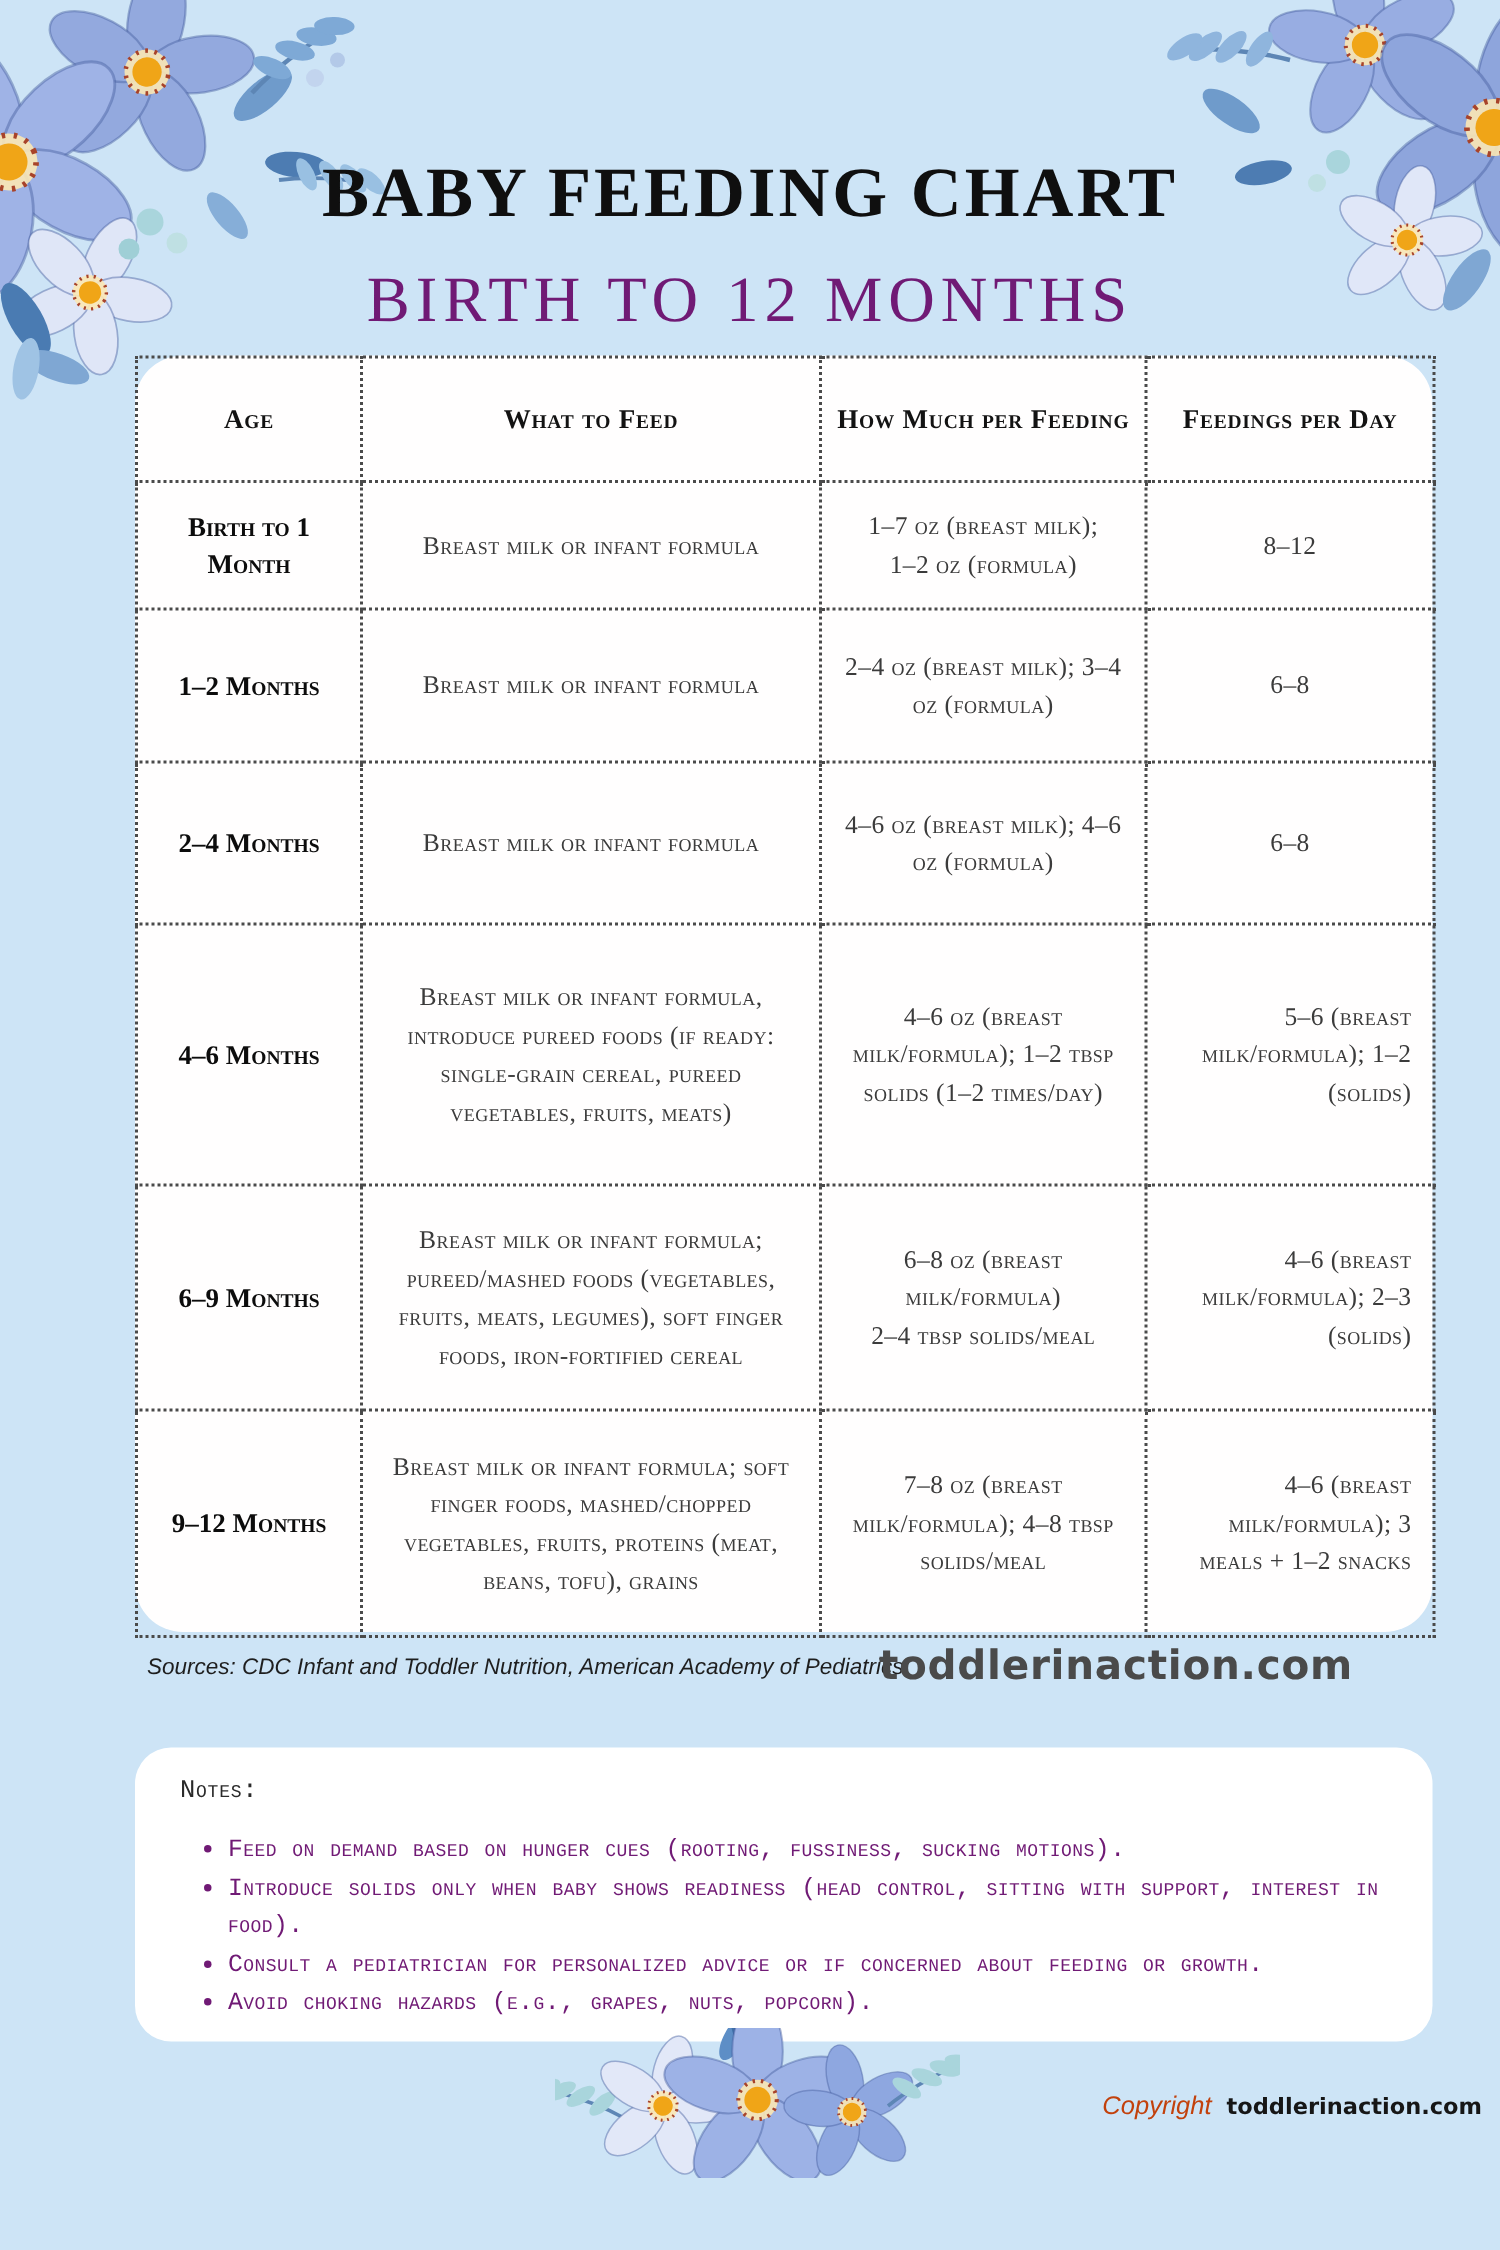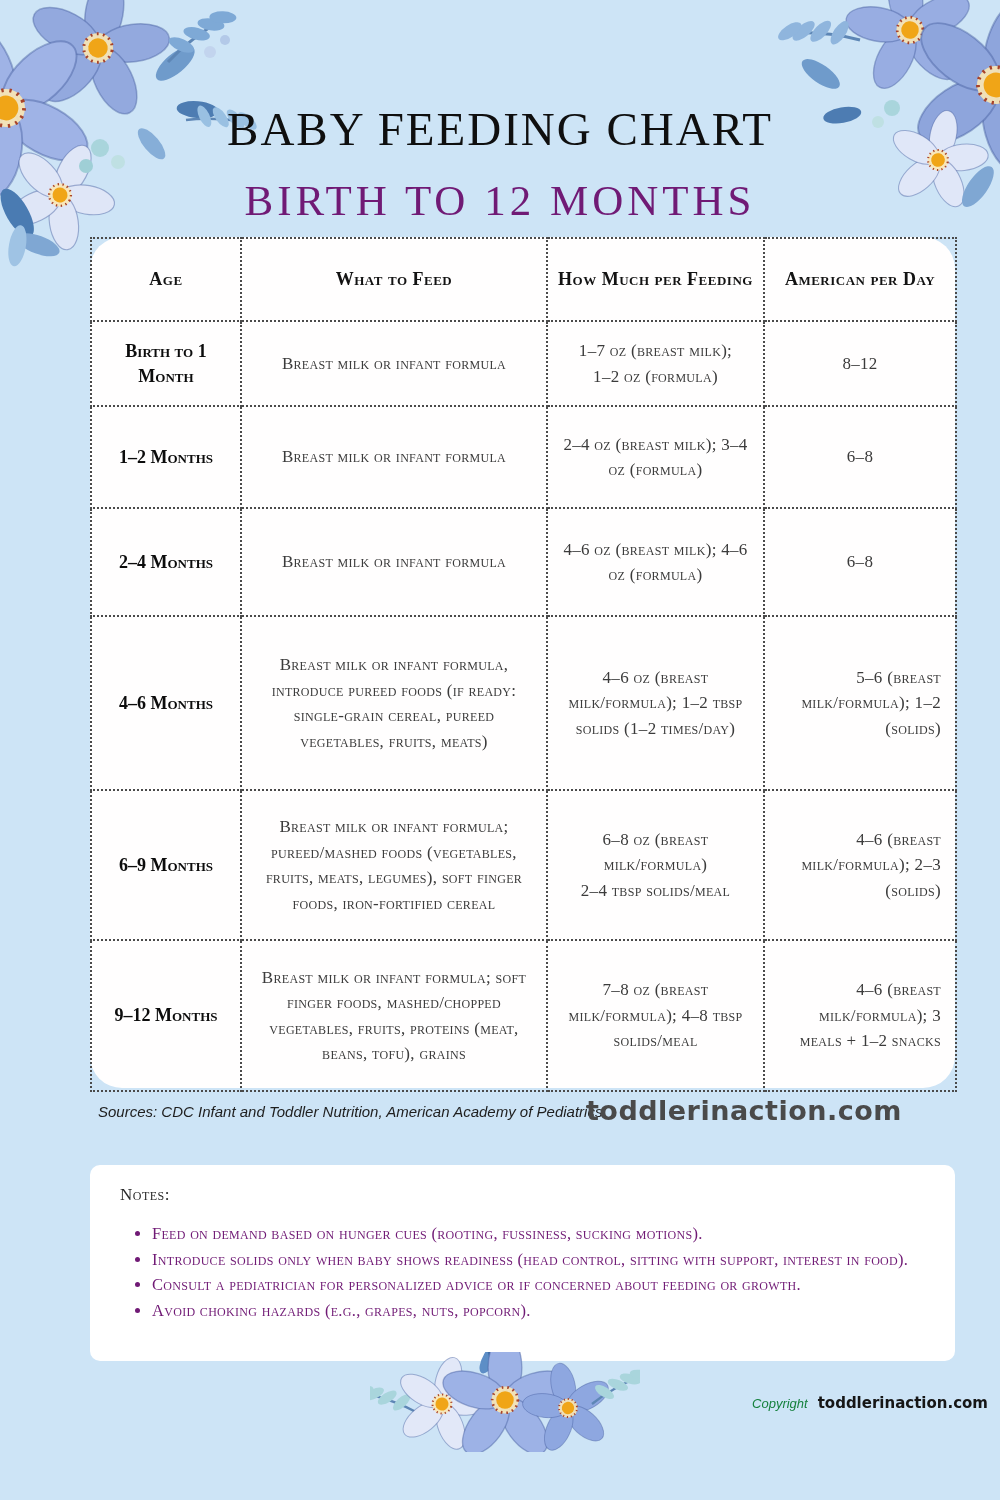--- a/index.html
+++ b/index.html
@@ -4,21 +4,21 @@
 <style>
   html,body { margin:0; padding:0; }
   .canvas {
     position:relative; width:1000px; height:1500px;
     background:#cde4f6; overflow:hidden;
     font-family:"Liberation Serif", serif;
   }
   
   .title {
     position:absolute; top:102px; left:0; width:100%;
-    text-align:center; font-size:47px; font-weight:400;
+    text-align:center; font-size:47px; font-weight:700;
     letter-spacing:2px; color:#0f0f0f;
   }
   .subtitle {
     position:absolute; top:176px; left:0; width:100%;
     text-align:center; font-size:43px; font-weight:400;
     letter-spacing:4px; color:#701a75;
   }
   
   .table-wrap { position:absolute; left:90px; top:237px; width:865px; height:851px; }
   .table-bg { position:absolute; inset:0; background:#fffefe; border-radius:32px; }
@@ -56,40 +56,41 @@
     font-size:15px; color:#1e1e1e;
   }
   .branding {
     position:absolute; top:1095px; right:98px;
     font-family:"DejaVu Sans", sans-serif; font-weight:700;
     font-size:27px; color:#4a4a4a; letter-spacing:0.5px;
   }
   
   .notes {
     position:absolute; left:90px; top:1165px; width:865px; height:196px;
-    background:#ffffff; border-radius:10px; box-sizing:border-box;
+    background:#ffffff; border-radius:24px; box-sizing:border-box;
     padding:20px 36px 0 30px;
+    font-family:Liberation Mono, monospace;
   }
   .notes-heading {
     font-size:17px; font-variant:small-caps; color:#2a2a2a; letter-spacing:0.5px;
   }
   .notes ul { margin:16px 0 0 0; padding-left:32px; }
   .notes li {
     font-size:16.5px; font-variant:small-caps; color:#701a75;
     line-height:1.55; text-align:justify; letter-spacing:0.3px;
   }
   
   .bottom-flowers { position:absolute; left:370px; top:1352px; }
   .copyright {
     position:absolute; top:1394px; right:12px;
     display:flex; align-items:baseline; gap:10px;
   }
   .copyright-label {
     font-family:"Liberation Sans", sans-serif; font-style:italic;
-    font-size:13px; color:#15803d;
+    font-size:17px; color:#c2410c;
   }
   .copyright-site {
     font-family:"DejaVu Sans", sans-serif; font-weight:700;
     font-size:15px; color:#161616;
   }
   .corner-tl { position:absolute; left:0; top:0; }
   .corner-tr { position:absolute; right:0; top:0; }
 </style>
 </head>
 <body>
@@ -164,21 +165,21 @@
         <col style="width:150px">
           <col style="width:306px">
           <col style="width:217px">
           <col style="width:192px">
       </colgroup>
       <thead>
         <tr>
           <th>Age</th>
           <th>What to Feed</th>
           <th>How Much per Feeding</th>
-          <th>American per Day</th>
+          <th>Feedings per Day</th>
         </tr>
       </thead>
       <tbody>
         <tr>
           <td class="age-cell">Birth to 1 Month</td>
           <td class="body-cell">Breast milk or infant formula</td>
           <td class="body-cell">1–7 oz (breast milk);
 1–2 oz (formula)</td>
           <td class="body-cell perday-cell">8–12</td>
         </tr>

